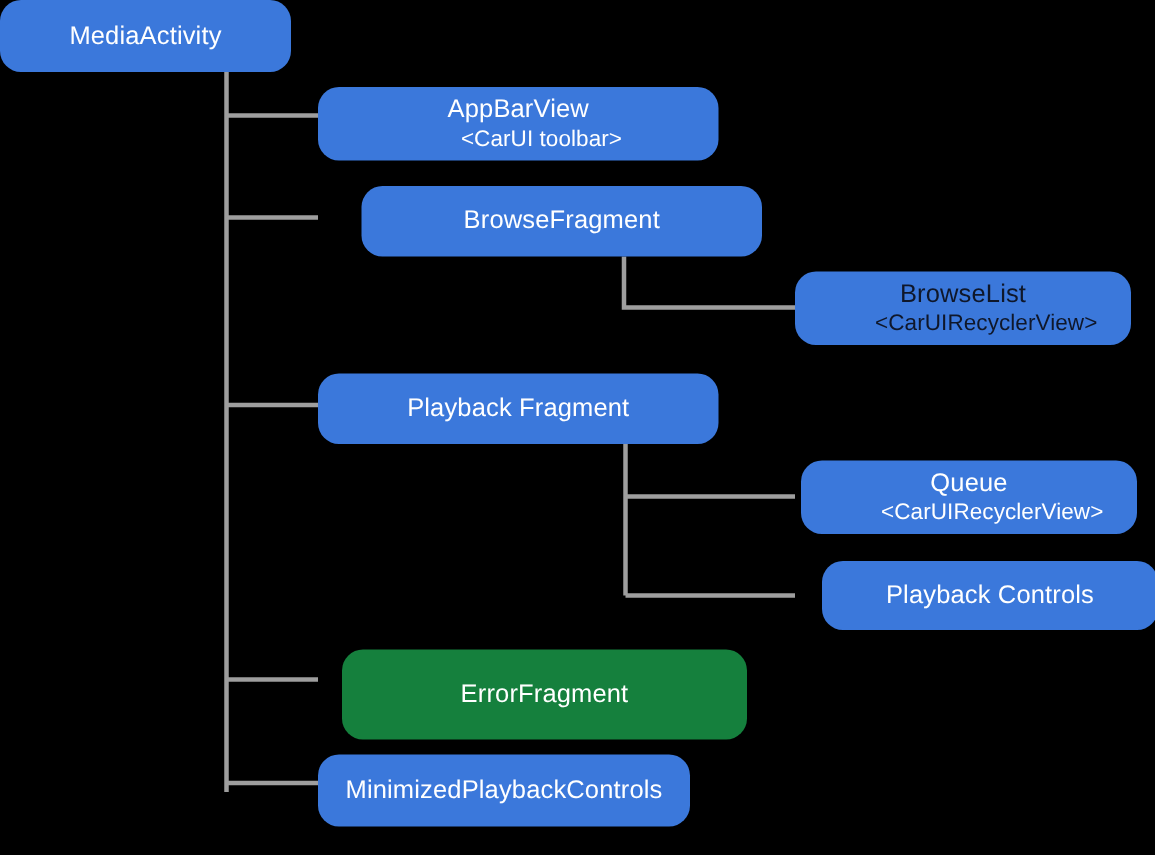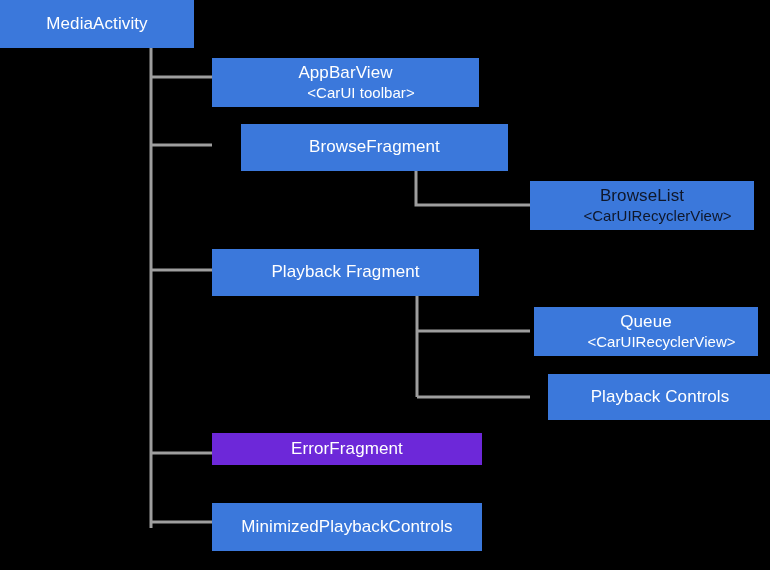--- a/index.html
+++ b/index.html
@@ -29,20 +29,21 @@
     box-sizing: border-box;
     background: #3b78db;
     display: flex;
     flex-direction: column;
     align-items: center;
     justify-content: center;
     text-align: center;
     color: #ffffff;
     line-height: 1.18;
     padding: 0 6px;
+    border-radius: 14px;
   }
   .node-title {
     font-size: 17px;
     font-weight: 400;
     letter-spacing: 0.1px;
     white-space: nowrap;
   }
   .node-subtitle {
     font-size: 15px;
     font-weight: 400;
@@ -88,21 +89,21 @@
       <div class="node-box single" style="left: 212px; top: 249px; width: 267px; height: 47px; background: rgb(59, 120, 219); color: #ffffff;">
         <div class="node-title">Playback Fragment</div>
       </div>
       <div class="node-box" style="left: 534px; top: 307px; width: 224px; height: 49px; background: rgb(59, 120, 219); color: rgb(255, 255, 255);">
         <div class="node-title">Queue</div>
         <div class="node-subtitle">&lt;CarUIRecyclerView&gt;</div>
       </div>
       <div class="node-box single" style="left: 548px; top: 374px; width: 224px; height: 46px; background: rgb(59, 120, 219); color: rgb(255, 255, 255);">
         <div class="node-title">Playback Controls</div>
       </div>
-      <div class="node-box single" style="left: 212px; top: 433px; width: 270px; height: 32px; background: #6d28d9; color: rgb(255, 255, 255);">
+      <div class="node-box single" style="left: 228px; top: 433px; width: 270px; height: 60px; background: #15803d; color: rgb(255, 255, 255);">
         <div class="node-title">ErrorFragment</div>
       </div>
-      <div class="node-box single" style="left: 212px; top: 503px; width: 270px; height: 48px; background: rgb(59, 120, 219); color: rgb(255, 255, 255);">
+      <div class="node-box single" style="left: 212px; top: 503px; width: 248px; height: 48px; background: rgb(59, 120, 219); color: rgb(255, 255, 255);">
         <div class="node-title">MinimizedPlaybackControls</div>
       </div>
     </div>
 
 </div>
 
 </body></html>

